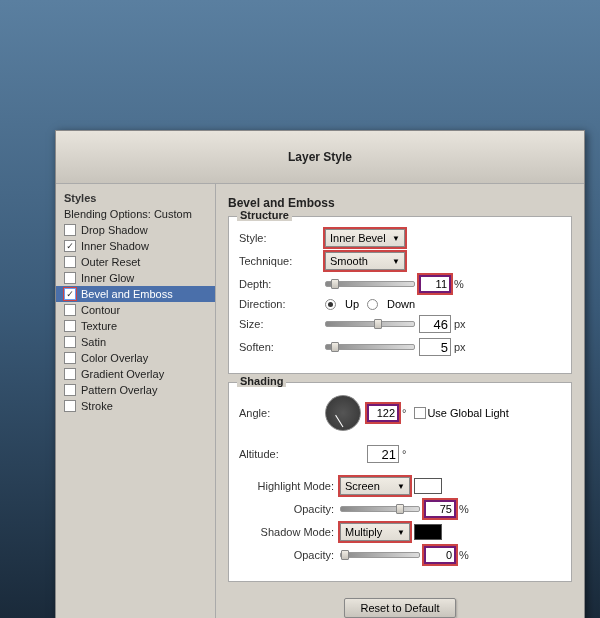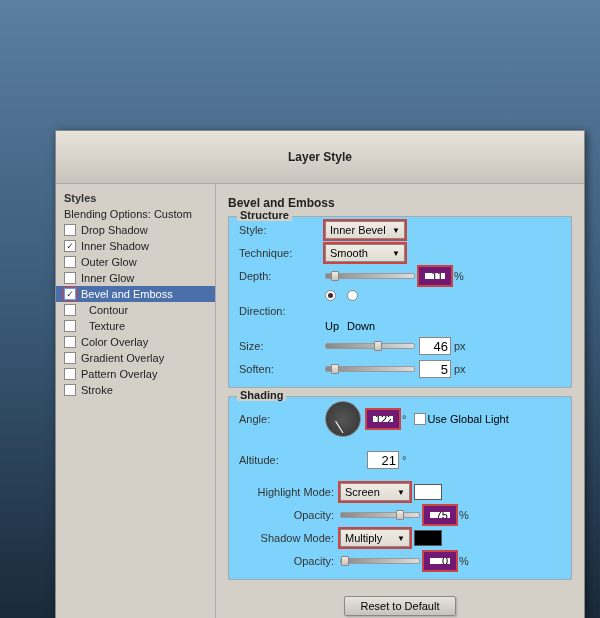--- a/index.html
+++ b/index.html
@@ -68,21 +68,20 @@
       color: #222;
       cursor: pointer;
     }
 
     .sidebar-item.selected {
       background: #4a6faa;
       color: white;
     }
 
     .sidebar-item.indented {
-      gap: 8px;
     }
 
     .sidebar-item .checkbox {
       width: 12px;
       height: 12px;
       border: 1px solid #888;
       background: white;
       margin-right: 5px;
       display: inline-flex;
       align-items: center;
@@ -98,23 +97,23 @@
 
     
     .main-panel {
       flex: 1;
       padding: 8px 12px;
       background: #d4d0c8;
     }
 
     .section-box {
       border: 1px solid #aaa;
-      padding: 4px 10px;
+      padding: 12px 10px;
       margin-bottom: 8px;
-      background: #7dd3fc;
+      background: #ffffff;
       position: relative;
     }
 
     .section-box-title {
       position: absolute;
       top: -8px;
       left: 8px;
       background: #d4d0c8;
       padding: 0 3px;
       font-size: 11px;
@@ -161,21 +160,21 @@
     }
 
     .select-box .arrow {
       font-size: 8px;
       margin-left: 4px;
     }
 
     .number-input {
       width: 32px;
       height: 18px;
-      border: 6px solid #701a75;
+      border: 2px solid #701a75;
       background: white;
       text-align: right;
       padding: 0 2px;
       font-size: 11px;
       outline: 2px solid #c44;
       outline-offset: 0;
     }
 
     .number-input-normal {
       width: 32px;
@@ -214,23 +213,23 @@
     }
 
     .radio-group {
       display: flex;
       align-items: center;
       gap: 8px;
     }
 
     .radio-item {
       display: flex;
-      gap: 19px;
-      font-size: 11px;
-      flex-direction: column;
+      align-items: center;
+      gap: 9px;
+      font-size: 11px;
     }
 
     .radio-circle {
       width: 11px;
       height: 11px;
       border: 1px solid #888;
       border-radius: 50%;
       background: white;
       display: inline-flex;
       align-items: center;
@@ -352,21 +351,21 @@
         <span>Drop Shadow</span>
       </div>
 
       <div class="sidebar-item">
         <span class="checkbox checked">✓</span>
         <span>Inner Shadow</span>
       </div>
 
       <div class="sidebar-item">
         <span class="checkbox"></span>
-        <span>Outer Glow</span>
+        <span>Outer Reset</span>
       </div>
 
       <div class="sidebar-item">
         <span class="checkbox"></span>
         <span>Inner Glow</span>
       </div>
 
       <div class="sidebar-item selected">
         <span class="checkbox checked" style="border-color:#6a9aee; outline:1px solid #c44;">✓</span>
         <span>Bevel and Emboss</span>
@@ -375,20 +374,24 @@
       <div class="sidebar-item indented">
         <span class="checkbox"></span>
         <span>Contour</span>
       </div>
 
       <div class="sidebar-item indented">
         <span class="checkbox"></span>
         <span>Texture</span>
       </div>
 
+      <div class="sidebar-item">
+        <span class="checkbox"></span>
+        <span>Satin</span>
+      </div>
 
       <div class="sidebar-item">
         <span class="checkbox"></span>
         <span>Color Overlay</span>
       </div>
 
       <div class="sidebar-item">
         <span class="checkbox"></span>
         <span>Gradient Overlay</span>
       </div>

